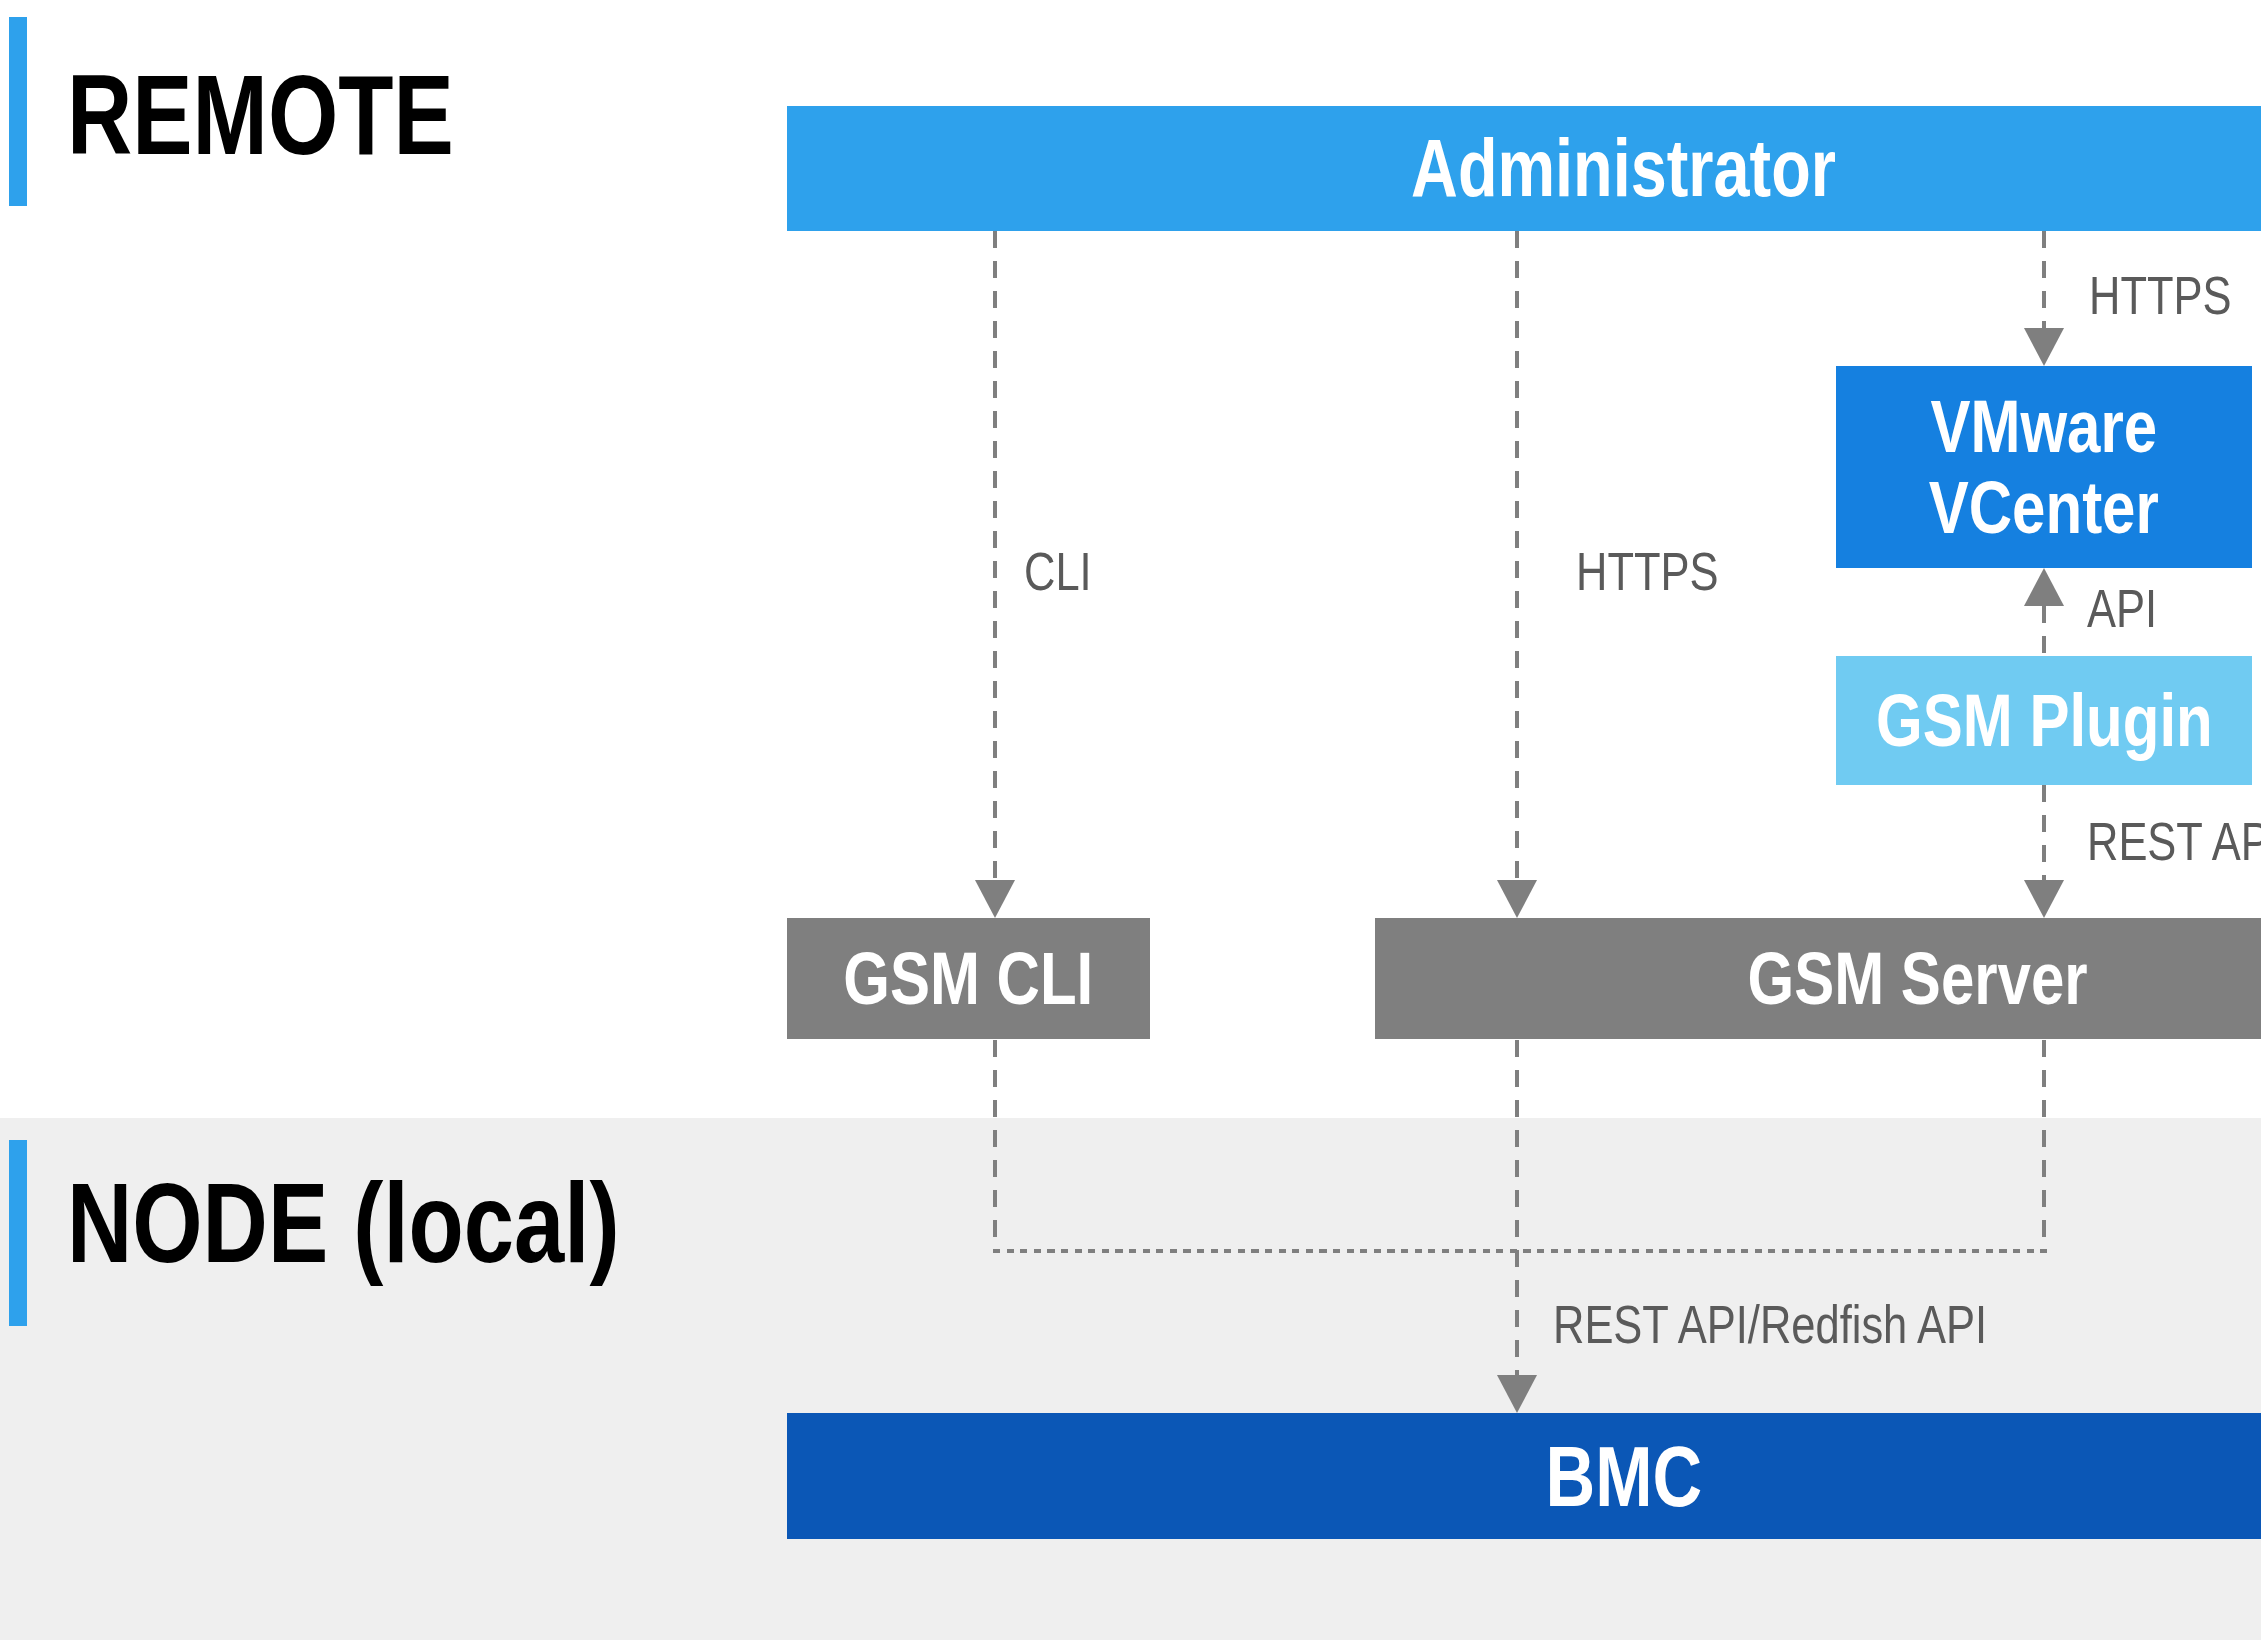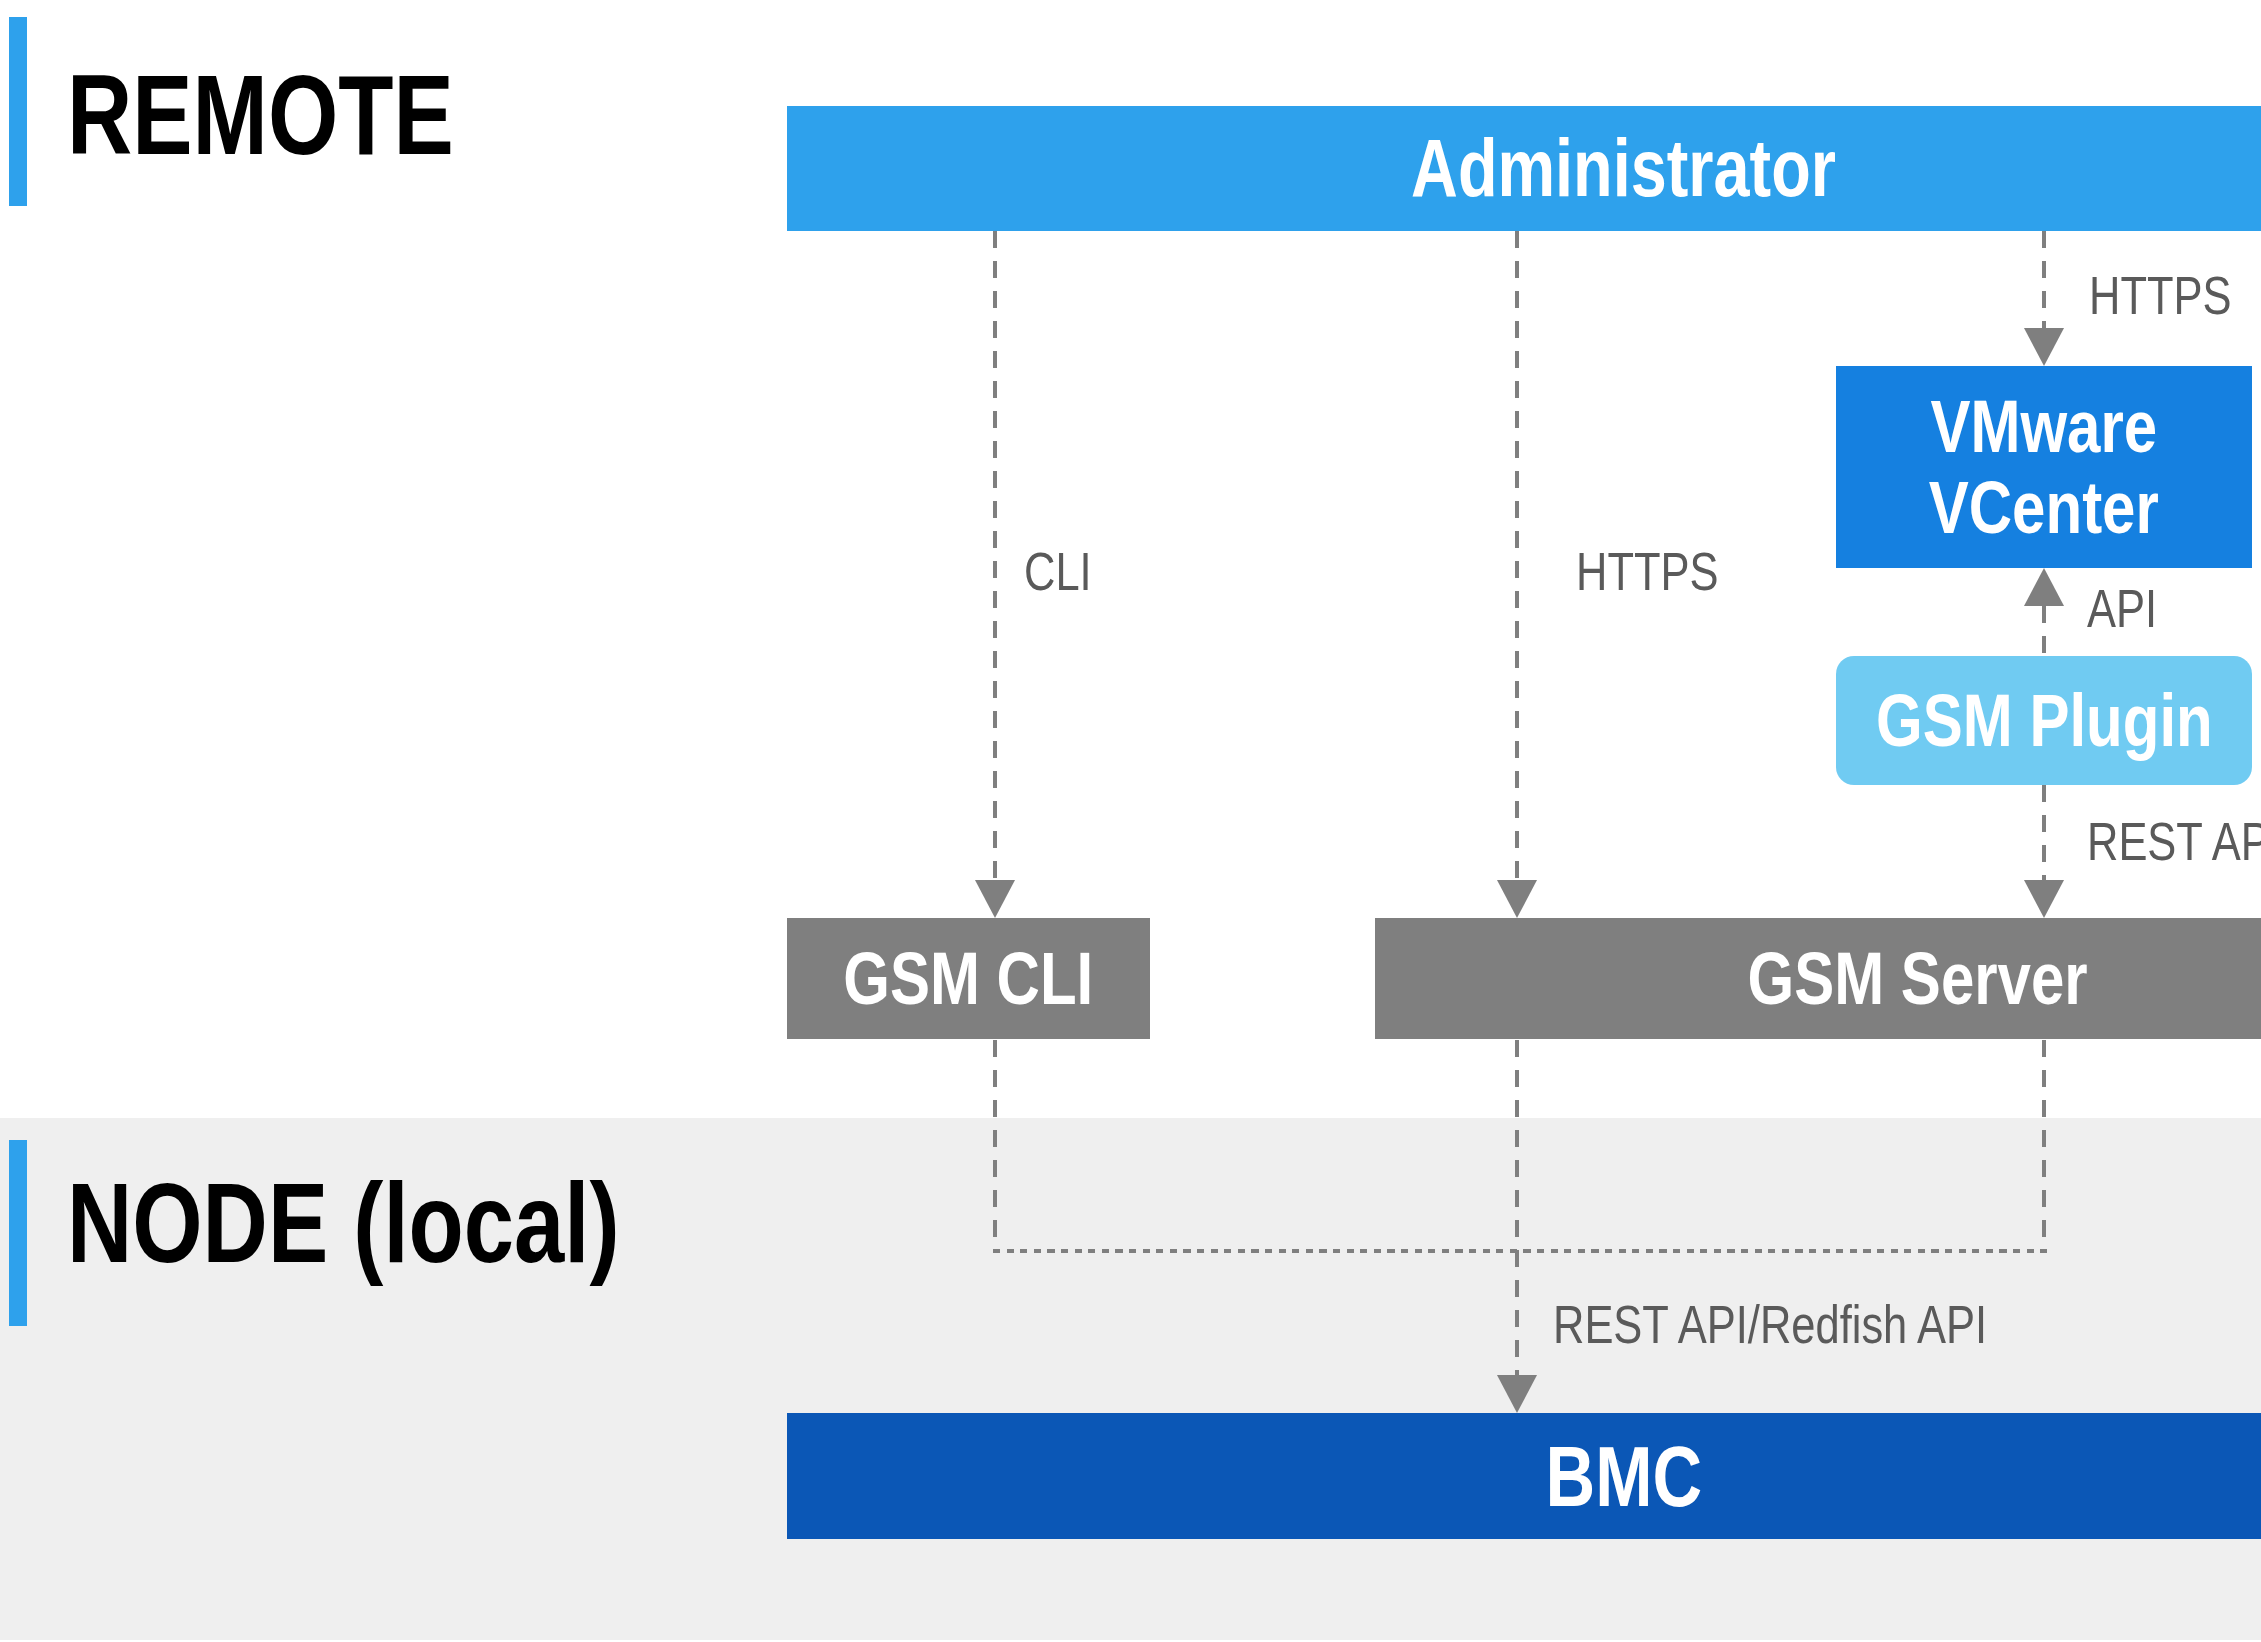--- a/index.html
+++ b/index.html
@@ -20,21 +20,21 @@
   .title-node{top:1167px;}
   .box{
     position:absolute;display:flex;align-items:center;justify-content:center;
     color:#fff;font-weight:bold;
   }
   .box-label{display:block;line-height:1.08;text-align:center;white-space:nowrap;
     transform:scaleX(0.8);transform-origin:center center;font-size:75px;}
   .administrator{left:787px;top:106px;width:1673px;height:125px;background:var(--accent_blue);}
   .administrator .box-label{font-size:81px;}
   .vmware{left:1836px;top:366px;width:416px;height:202px;background:var(--vmware_blue);}
-  .plugin{left:1836px;top:656px;width:416px;height:129px;background:var(--plugin_blue);border-radius:18px;}
+  .plugin{left:1836px;top:656px;width:416px;height:129px;background:var(--plugin_blue);}
   .gsmcli{left:787px;top:918px;width:363px;height:121px;background:var(--box_gray);}
   .gsmserver{left:1375px;top:918px;width:1085px;height:121px;background:var(--box_gray);}
   .bmc{left:787px;top:1413px;width:1673px;height:126px;background:var(--bmc_blue);}
   .bmc .box-label{font-size:86px;}
   .vline{position:absolute;width:4.1px;
     background:repeating-linear-gradient(to bottom,var(--line_gray) 0 17px,transparent 17px 30px);}
   .hline{position:absolute;height:4.1px;
     background:repeating-linear-gradient(to right,var(--line_gray) 0 7.2px,transparent 7.2px 13.6px);}
   .arrow-down{position:absolute;width:0;height:0;
     border-left:20.4px solid transparent;border-right:20.4px solid transparent;

